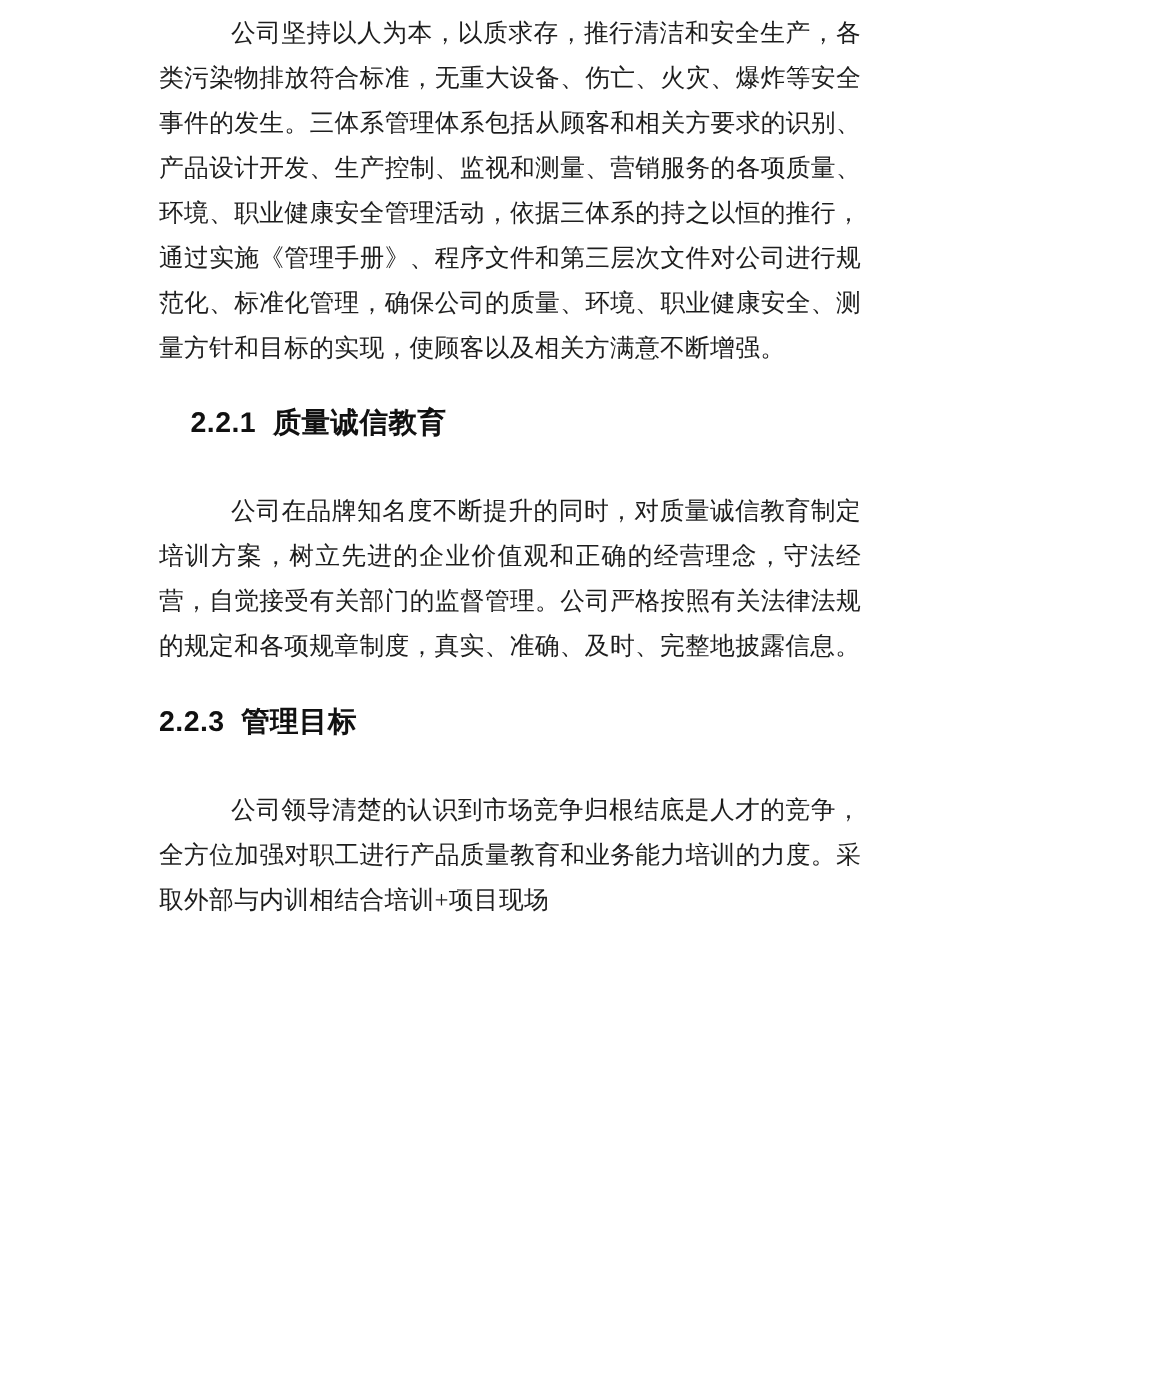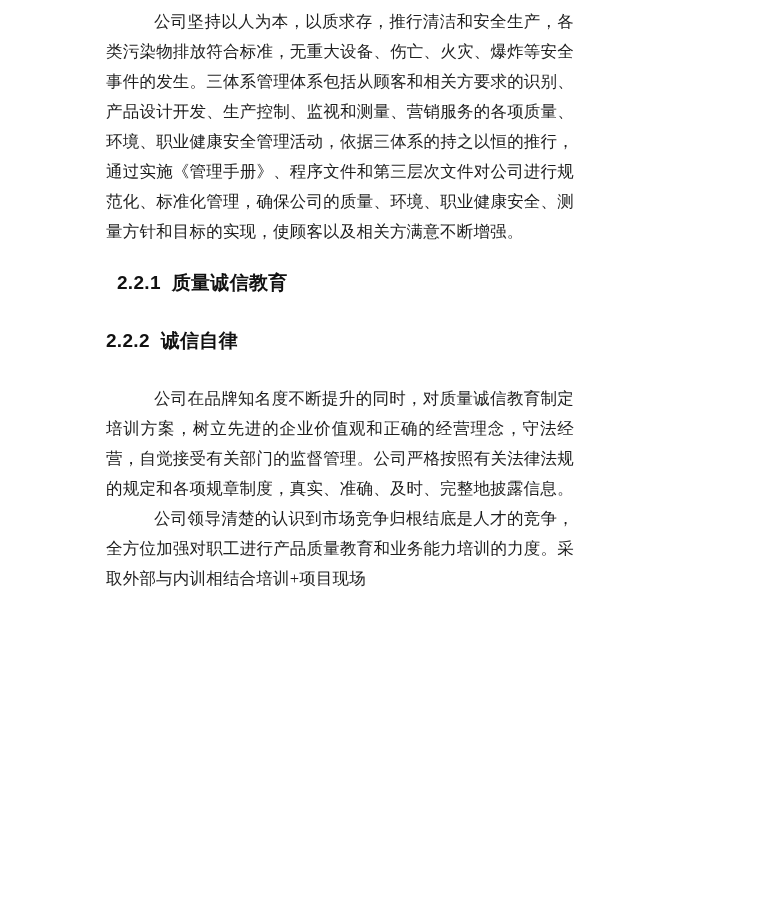--- a/index.html
+++ b/index.html
@@ -37,38 +37,38 @@
     line-height: 30px;
     color: #111111;
     letter-spacing: 0.3px;
   }
   .sec-heading .num {
     display: inline-block;
     margin-right: 11px;
     font-family: "Liberation Sans", "DejaVu Sans", sans-serif;
   }
   .sec-heading.indent {
-    margin-left: 11px;
+    margin-left: 21px;
   }
 </style>
 </head>
 <body>
 
 <div class="page">
 
   <p class="para">公司坚持以人为本，以质求存，推行清洁和安全生产，各类污染物排放符合标准，无重大设备、伤亡、火灾、爆炸等安全事件的发生。三体系管理体系包括从顾客和相关方要求的识别、产品设计开发、生产控制、监视和测量、营销服务的各项质量、环境、职业健康安全管理活动，依据三体系的持之以恒的推行，通过实施《管理手册》、程序文件和第三层次文件对公司进行规范化、标准化管理，确保公司的质量、环境、职业健康安全、测量方针和目标的实现，使顾客以及相关方满意不断增强。</p>
 
   <h3 class="sec-heading indent">
     <span class="num">2.2.1</span><span class="title">质量诚信教育</span>
   </h3>
 
 
-  <h3 class="sec-heading">
-    <span class="num">2.2.2</span><span class="title">诚信自律</span>
-  </h3>
 
   <p class="para">公司在品牌知名度不断提升的同时，对质量诚信教育制定培训方案，树立先进的企业价值观和正确的经营理念，守法经营，自觉接受有关部门的监督管理。公司严格按照有关法律法规的规定和各项规章制度，真实、准确、及时、完整地披露信息。</p>
 
+  <h3 class="sec-heading">
+    <span class="num">2.2.3</span><span class="title">管理目标</span>
+  </h3>
 
 
   <p class="para">公司领导清楚的认识到市场竞争归根结底是人才的竞争，全方位加强对职工进行产品质量教育和业务能力培训的力度。采取外部与内训相结合培训+项目现场</p>
 
 </div>
 
 </body></html>

